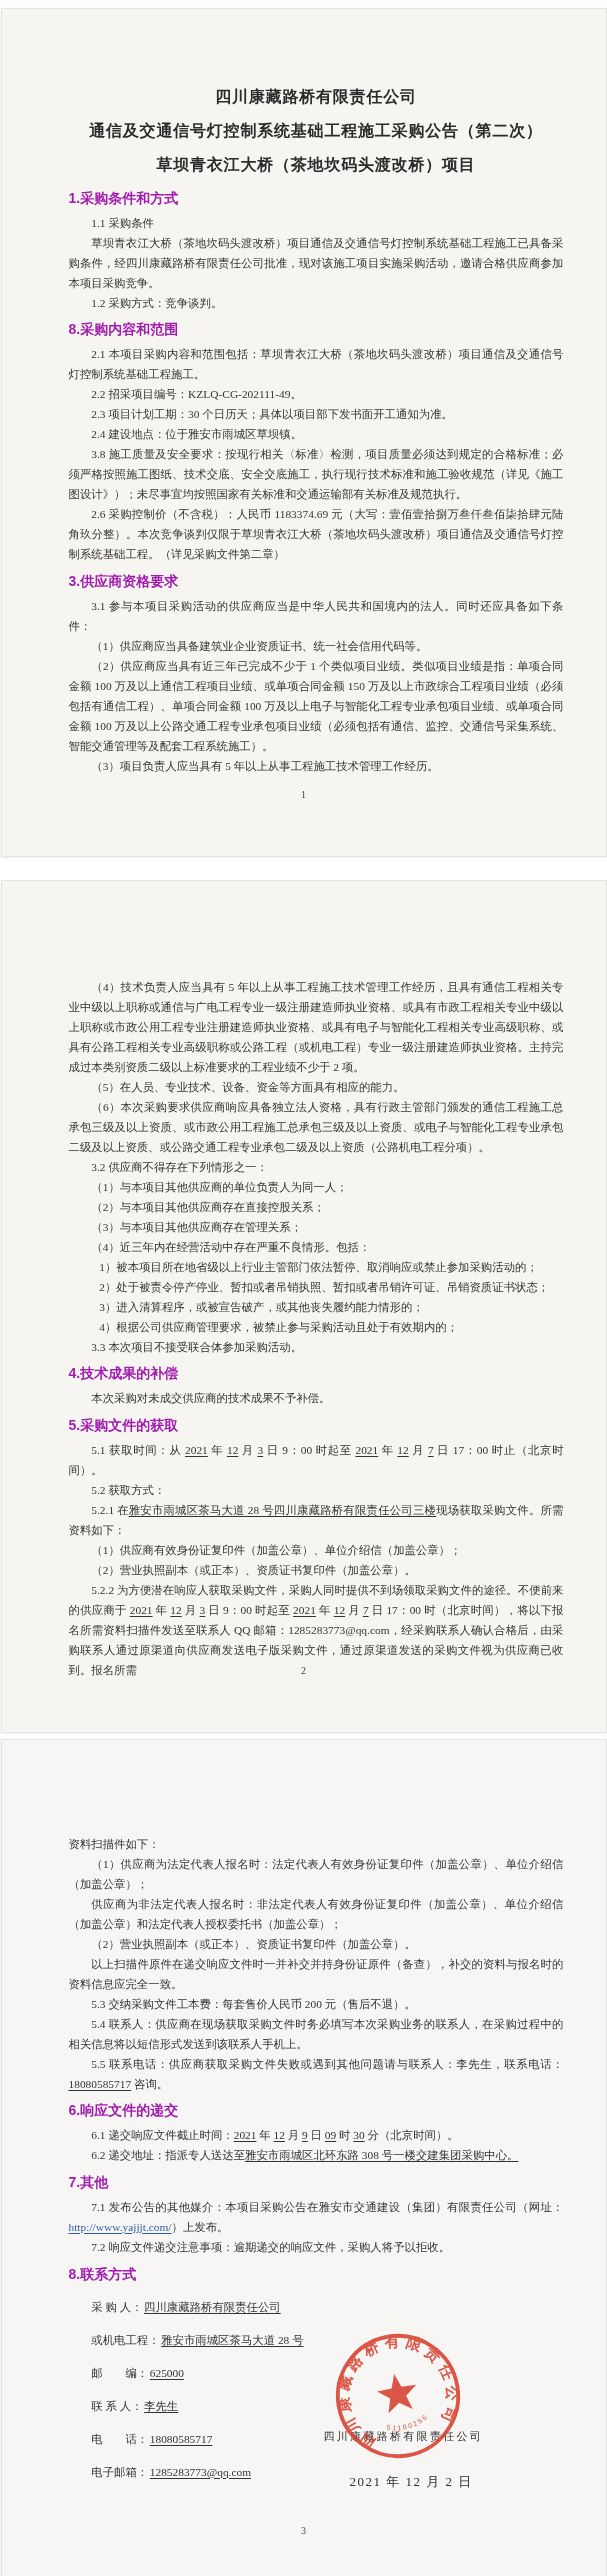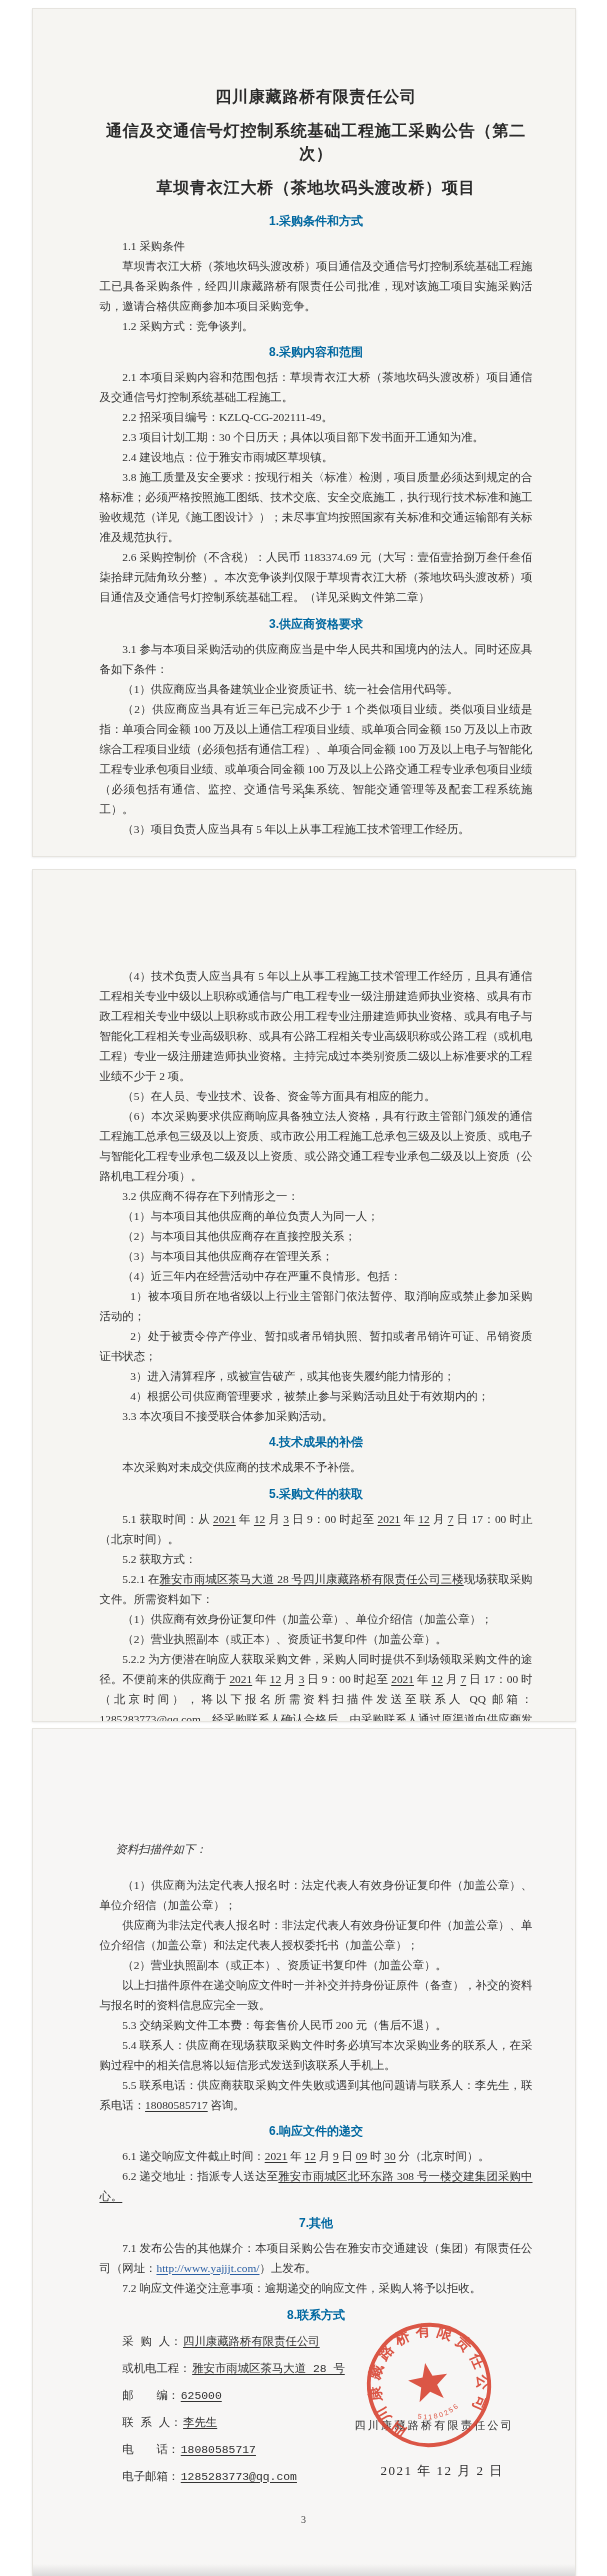--- a/index.html
+++ b/index.html
@@ -6,29 +6,29 @@
   body{
     width:607px;height:2576px;position:relative;
     background:#ffffff;
     font-family:"Liberation Serif","DejaVu Serif",serif;
     color:#333;
     -webkit-font-smoothing:antialiased;
   }
   .doc{position:absolute;top:0;left:0;width:607px;}
   .page{
     position:relative;
-    width:544px;margin:0 auto;
+    width:606px;margin:0 auto;
     background:#f6f5f2;
     border:0.8px solid #e6e4df;
     box-sizing:border-box;
     box-shadow:0 0.8px 2.3px rgba(0,0,0,0.10);
     overflow:hidden;
   }
   .page-1{margin-top:7.6px;height:849px;}
-  .page-2{margin-top:12px;height:853px;}
+  .page-2{margin-top:23px;height:853px;}
   .page-3{margin-top:6px;height:854px;background:#f7f6f5;}
   .page-3::after{
     content:"";position:absolute;left:0;right:0;bottom:0;height:16.7px;
     background:linear-gradient(to bottom, rgba(0,0,0,0) 0%, rgba(90,90,95,0.25) 100%);
     pointer-events:none;
   }
   .content{
     position:relative;
     padding:0 42px 0 67px;
     font-size:11.4px;line-height:20px;
@@ -39,27 +39,27 @@
   .page-3 .content{padding-top:94px;}
 
   .doc-title{
     font-family:"Liberation Sans","DejaVu Sans",sans-serif;
     font-weight:600;font-size:16px;line-height:23px;
     text-align:center;text-indent:0;
     color:#2b2b2b;margin:0 0 11.4px 0;letter-spacing:0.8px;
   }
   .heading{
     font-family:"Liberation Sans","DejaVu Sans",sans-serif;
-    font-weight:700;font-size:12px;line-height:21px;
-    color:#0369a1;margin:6.8px 0 3.8px 0;text-indent:0;text-align:center;
+    font-weight:700;font-size:14px;line-height:21px;
+    color:#a21caf;margin:6.8px 0 3.8px 0;text-indent:0;text-align:left;
   }
   .para{text-indent:2em;margin:0;}
-  .para0{text-indent:0;margin:16px;font-style:italic;}
+  .para0{text-indent:0;margin:0;}
   .item2{text-indent:2.7em;margin:0;}
-  .contact{margin:6px 0 0 2em;line-height:21px;text-indent:0;font-family:Liberation Mono, monospace;}
+  .contact{margin:12px 0 0 2em;line-height:21px;text-indent:0;}
   .contact-label{color:#333;}
   .contact-value{margin-left:1.5px;}
   .u{
     text-decoration:underline;
     text-underline-offset:2.3px;
     text-decoration-thickness:0.8px;
   }
   .link{color:#2b5fa3;cursor:pointer;}
   .pagenum{
     position:absolute;bottom:56px;left:0;width:100%;

